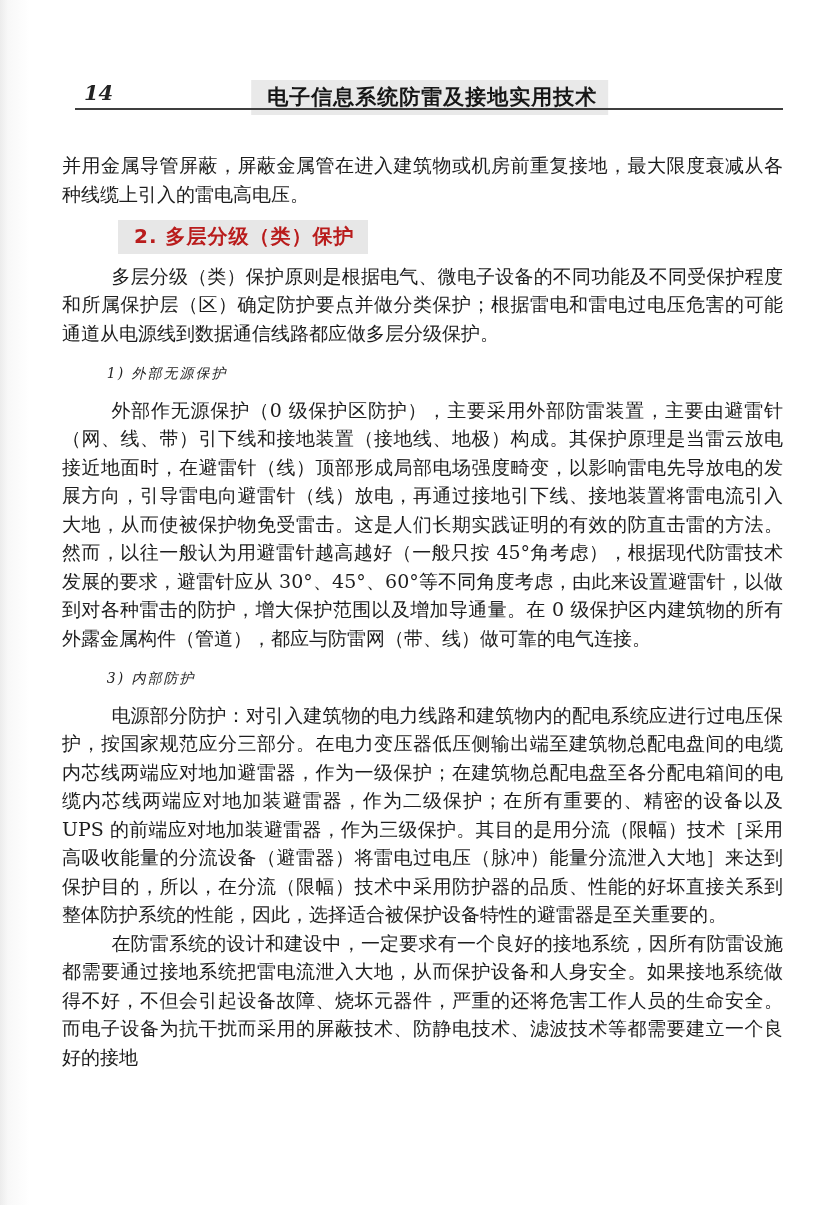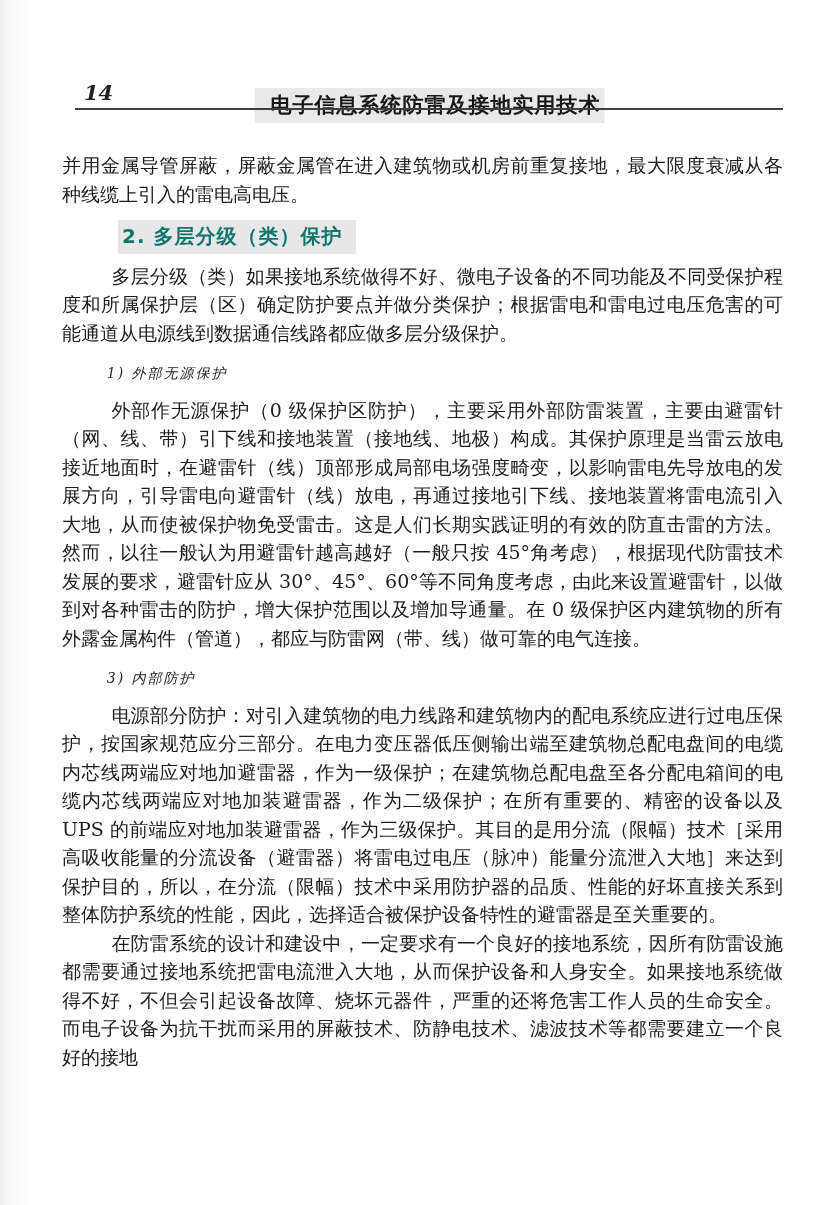--- a/index.html
+++ b/index.html
@@ -13,23 +13,23 @@
     overflow:hidden;
   }
   
   .header{position:absolute;top:76px;left:0;right:0;height:36px;}
   .page-number{
     position:absolute;left:84px;top:4px;
     font-style:italic;font-weight:bold;font-size:21px;color:#222;
     font-family:"DejaVu Serif","Liberation Serif",serif;
   }
   .running-title{
-    position:absolute;left:50%;top:12px;transform:translateX(-47%);
+    position:absolute;left:50%;top:4px;transform:translateX(-47%);
     background:#e9e9e9;
-    padding:3px 4px 4px 16px;
+    padding:3px 11px 4px 16px;
     font-family:"DejaVu Sans","Liberation Sans",sans-serif;
     font-weight:bold;font-size:21px;letter-spacing:1px;color:#161616;
     white-space:nowrap;
   }
   .header-rule{
     position:absolute;top:108px;left:75px;width:708px;height:2px;
     background:#3f3f3f;
   }
   
   .content{
@@ -39,23 +39,23 @@
   }
   p{margin:0;}
   .para{ text-indent:2.6em; }
   .para-flush{ text-indent:0;margin-top:33px; }
   .para-follow{ text-indent:2.6em; }
   .heading-row{ margin:12px 0 8px 0; }
   .section-heading{
     display:inline-block;
     margin-left:56px;
     background:#e7e7e7;
-    padding:2px 14px 3px 4px;
+    padding:2px 14px 3px 16px;
     font-family:"DejaVu Sans","Liberation Sans",sans-serif;
-    font-weight:bold;font-size:20px;color:#0f766e;letter-spacing:1px;
+    font-weight:bold;font-size:20px;color:#b91c1c;letter-spacing:1px;
   }
   .subsection-label{
     margin:12px 0 8px 0;
     text-indent:3.2em;
     font-style:italic;
     font-size:14px;
     color:#242424;
     font-family:"DejaVu Serif","Liberation Serif",serif;
     letter-spacing:2px;
   }
@@ -72,21 +72,21 @@
   <div class="header-rule"></div>
 
   <div class="content">
 
     <p class="para-flush">并用金属导管屏蔽，屏蔽金属管在进入建筑物或机房前重复接地，最大限度衰减从各种线缆上引入的雷电高电压。</p>
 
     <div class="heading-row">
       <span class="section-heading">2. 多层分级（类）保护</span>
     </div>
 
-    <p class="para">多层分级（类）如果接地系统做得不好、微电子设备的不同功能及不同受保护程度和所属保护层（区）确定防护要点并做分类保护；根据雷电和雷电过电压危害的可能通道从电源线到数据通信线路都应做多层分级保护。</p>
+    <p class="para">多层分级（类）保护原则是根据电气、微电子设备的不同功能及不同受保护程度和所属保护层（区）确定防护要点并做分类保护；根据雷电和雷电过电压危害的可能通道从电源线到数据通信线路都应做多层分级保护。</p>
 
     <p class="subsection-label">1) 外部无源保护</p>
 
     <p class="para">外部作无源保护（0 级保护区防护），主要采用外部防雷装置，主要由避雷针（网、线、带）引下线和接地装置（接地线、地极）构成。其保护原理是当雷云放电接近地面时，在避雷针（线）顶部形成局部电场强度畸变，以影响雷电先导放电的发展方向，引导雷电向避雷针（线）放电，再通过接地引下线、接地装置将雷电流引入大地，从而使被保护物免受雷击。这是人们长期实践证明的有效的防直击雷的方法。然而，以往一般认为用避雷针越高越好（一般只按 45°角考虑），根据现代防雷技术发展的要求，避雷针应从 30°、45°、60°等不同角度考虑，由此来设置避雷针，以做到对各种雷击的防护，增大保护范围以及增加导通量。在 0 级保护区内建筑物的所有外露金属构件（管道），都应与防雷网（带、线）做可靠的电气连接。</p>
 
     <p class="subsection-label">3) 内部防护</p>
 
     <p class="para">电源部分防护：对引入建筑物的电力线路和建筑物内的配电系统应进行过电压保护，按国家规范应分三部分。在电力变压器低压侧输出端至建筑物总配电盘间的电缆内芯线两端应对地加避雷器，作为一级保护；在建筑物总配电盘至各分配电箱间的电缆内芯线两端应对地加装避雷器，作为二级保护；在所有重要的、精密的设备以及 UPS 的前端应对地加装避雷器，作为三级保护。其目的是用分流（限幅）技术［采用高吸收能量的分流设备（避雷器）将雷电过电压（脉冲）能量分流泄入大地］来达到保护目的，所以，在分流（限幅）技术中采用防护器的品质、性能的好坏直接关系到整体防护系统的性能，因此，选择适合被保护设备特性的避雷器是至关重要的。</p>
 
 

